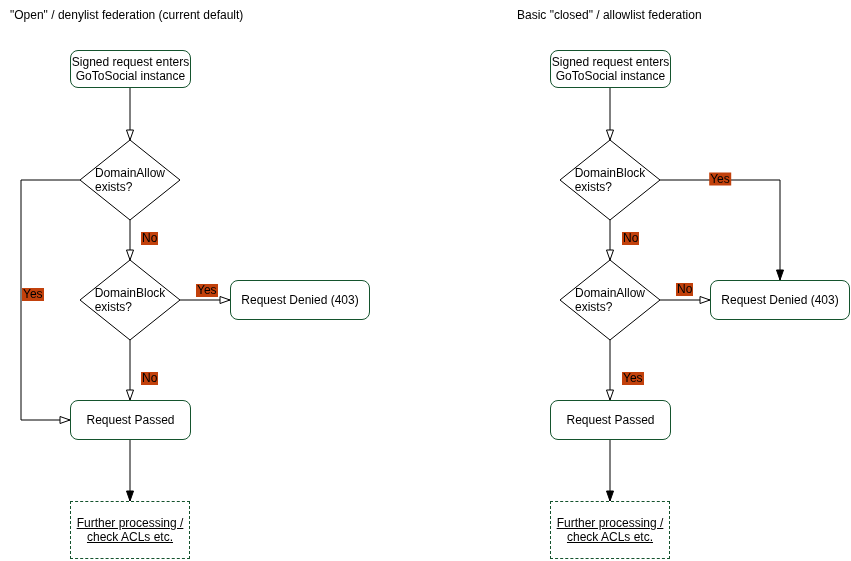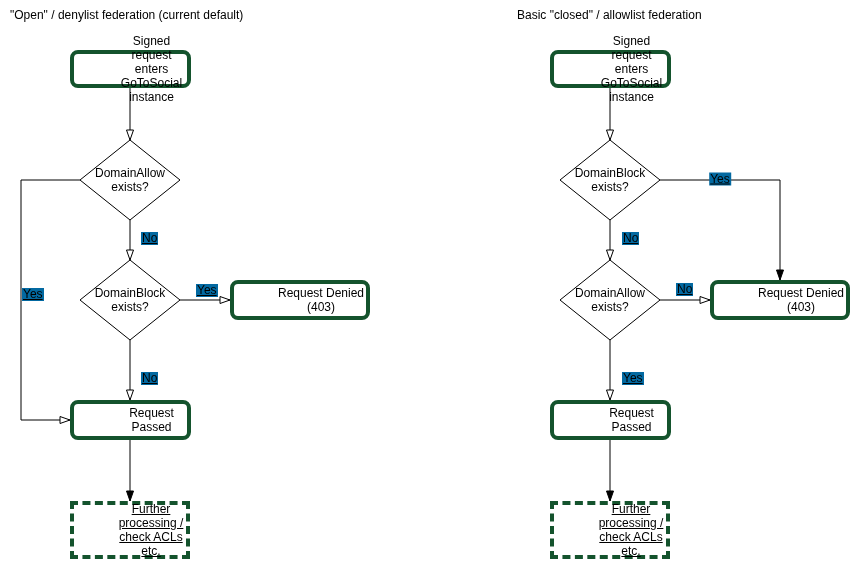--- a/index.html
+++ b/index.html
@@ -16,55 +16,53 @@
   .chart-title {
     position: absolute;
     font-size: 12px;
     line-height: 14px;
     white-space: pre;
   }
   .node {
     position: absolute;
     box-sizing: border-box;
     background: #ffffff;
-    border: 4px solid #14532d;
+    border: 1px solid #14532d;
     border-radius: 8px;
     display: flex;
     align-items: center;
     justify-content: center;
     text-align: center;
     font-size: 12px;
     line-height: 14px;
     white-space: pre-line;
-    padding-left: 42px;
   }
   .node.dashed {
     border-radius: 0;
     border-style: dashed;
     text-decoration: underline;
   }
   .diamond-label {
     position: absolute;
     display: flex;
     align-items: center;
     justify-content: center;
-    text-align: center;
+    text-align: left;
     font-size: 12px;
     line-height: 14px;
     white-space: pre-line;
     pointer-events: none;
   }
   .edge-label {
     position: absolute;
     font-size: 12px;
     line-height: 13px;
-    background: #0369a1;
+    background: #c2410c;
     padding: 0 1px;
     white-space: pre;
-    text-decoration: underline;
   }
   .edge-label.on-line { transform: translate(-50%, -50%); }
 </style>
 </head>
 <body>
 
 <div class="canvas">
 
   <svg class="wires" width="851" height="561" viewBox="0 0 851 561">
     <defs>

